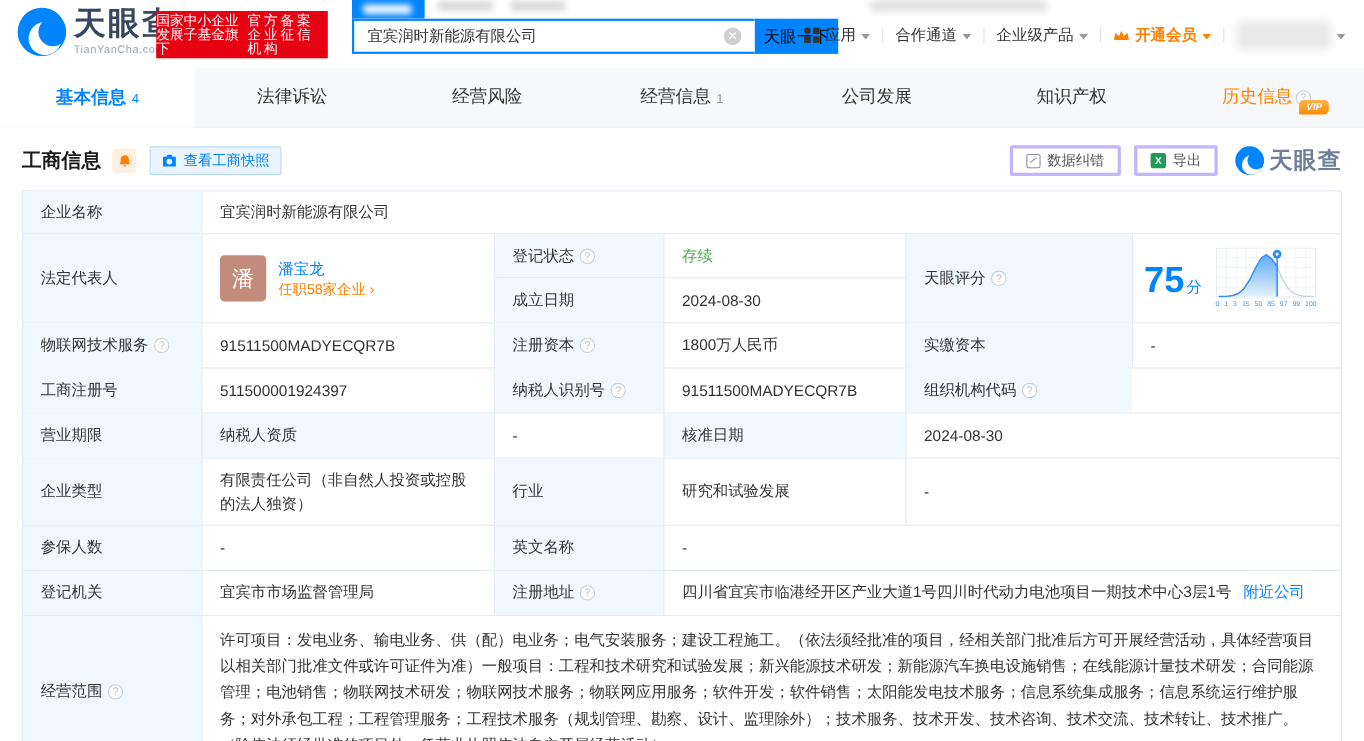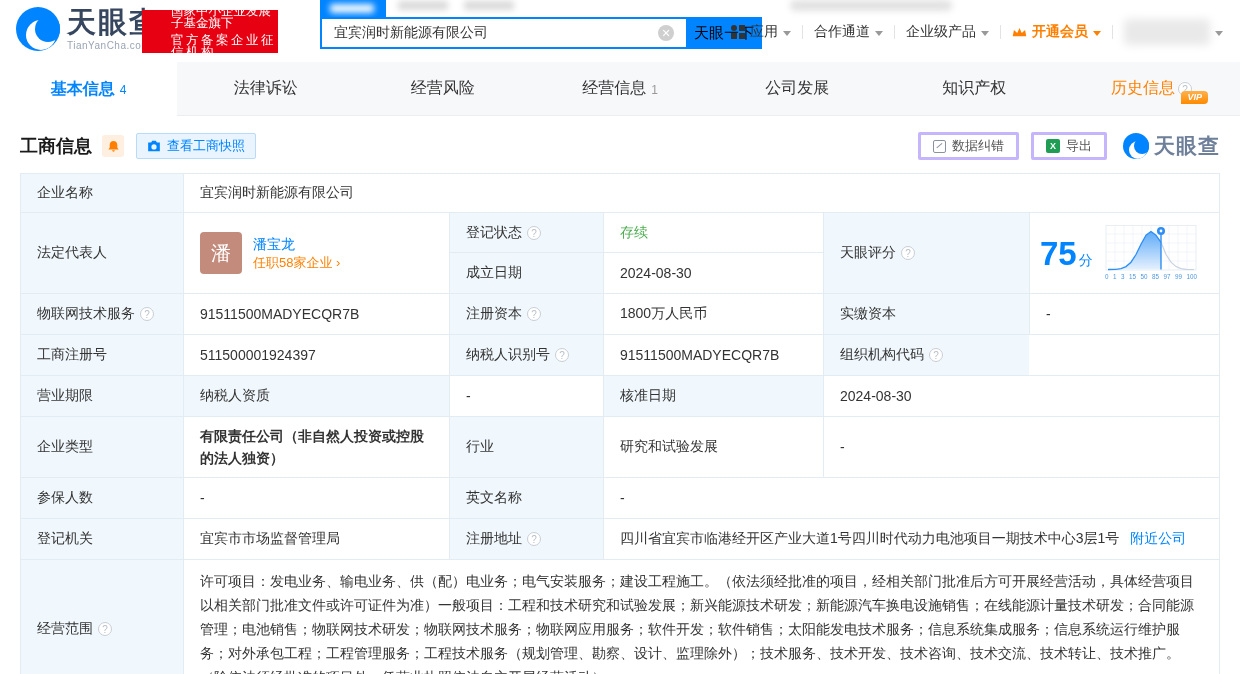--- a/index.html
+++ b/index.html
@@ -12,22 +12,22 @@
        font-family:"Liberation Sans","DejaVu Sans",sans-serif;}
   
   .topbar{position:relative;height:62px;background:#fff;}
   .logo{position:absolute;left:16px;top:7px;display:flex;align-items:center;gap:7px;}
   .logo-swirl{width:44px;height:44px;border-radius:50%;background:var(--brand);position:relative;overflow:hidden;}
   .logo-swirl::before{content:"";position:absolute;left:10px;top:13px;width:30px;height:30px;border-radius:50%;background:#fff;}
   .logo-swirl::after{content:"";position:absolute;left:19px;top:9px;width:26px;height:26px;border-radius:50%;background:var(--brand);}
   .logo-txt{display:flex;flex-direction:column;line-height:1;}
   .logo-cn{font-size:29px;font-weight:700;color:#35465e;letter-spacing:2px;}
   .logo-en{font-size:10px;color:#9aa4b5;margin-top:4px;letter-spacing:.5px;}
-  .gov-badge{position:absolute;left:142px;top:10px;width:136px;height:43px;background:var(--red);
-    color:#fff;font-size:12.5px;display:flex;flex-direction:column;align-items:center;justify-content:center;gap:4px;line-height:1;padding-left:29px;}
+  .gov-badge{position:absolute;left:142px;top:10px;width:156px;height:43px;background:var(--red);
+    color:#fff;font-size:12.5px;display:flex;flex-direction:row;align-items:center;justify-content:center;gap:4px;line-height:1;}
   .gov-badge .l2{letter-spacing:2.5px;}
   
   .search-wrap{position:absolute;left:320px;top:0;}
   .search-tabs{display:flex;gap:8px;height:17px;}
   .stab{position:relative;}
   .stab.active{width:66px;background:var(--brand);}
   .stab.active .fuzz{position:absolute;left:10px;top:4px;width:44px;height:9px;background:rgba(255,255,255,.95);filter:blur(3px);border-radius:2px;}
   .stab.ghost{width:58px;}
   .stab.ghost .fuzz{position:absolute;left:4px;top:1px;width:50px;height:9px;background:#d9d9d9;filter:blur(3px);border-radius:2px;}
   .search-row{display:flex;}
@@ -89,21 +89,21 @@
   .cell{display:flex;align-items:center;padding:0 16px;min-height:40px;gap:5px;}
   .row > .cell + .cell{border-left:1px solid var(--line);}
   .label{background:var(--labelbg);}
   .span-rest{grid-column:2 / -1;}
   .span-4end{grid-column:4 / -1;}
   .r1 .cell{min-height:38px;}
   .r2{grid-template-rows:40px 40px;}
   .r2 .tall{grid-row:1 / 3;}
   .r2 .sub-top{border-bottom:1px solid var(--line);}
   .r6 .cell{min-height:60px;padding-top:6px;padding-bottom:6px;}
-  .wrapv{display:flex;align-items:center;line-height:22px;font-weight:bold;}
+  .wrapv{display:flex;align-items:center;line-height:22px;}
   .r9 .cell{align-items:flex-start;}
   .r9 .label{padding-top:0;align-items:center;}
   .scope-val{display:block;padding:9px 16px;line-height:24px;}
   .person{gap:11px;}
   .avatar{width:42px;height:42px;border-radius:4px;background:#c28b7c;color:#fff;font-size:20px;
     display:flex;align-items:center;justify-content:center;flex:none;cursor:pointer;}
   .person-meta{display:flex;flex-direction:column;gap:5px;line-height:1;}
   .plink{color:var(--brand);font-size:14px;cursor:pointer;}
   .poslink{color:var(--orange);font-size:13px;cursor:pointer;}
   .status-ok{color:var(--green);}

